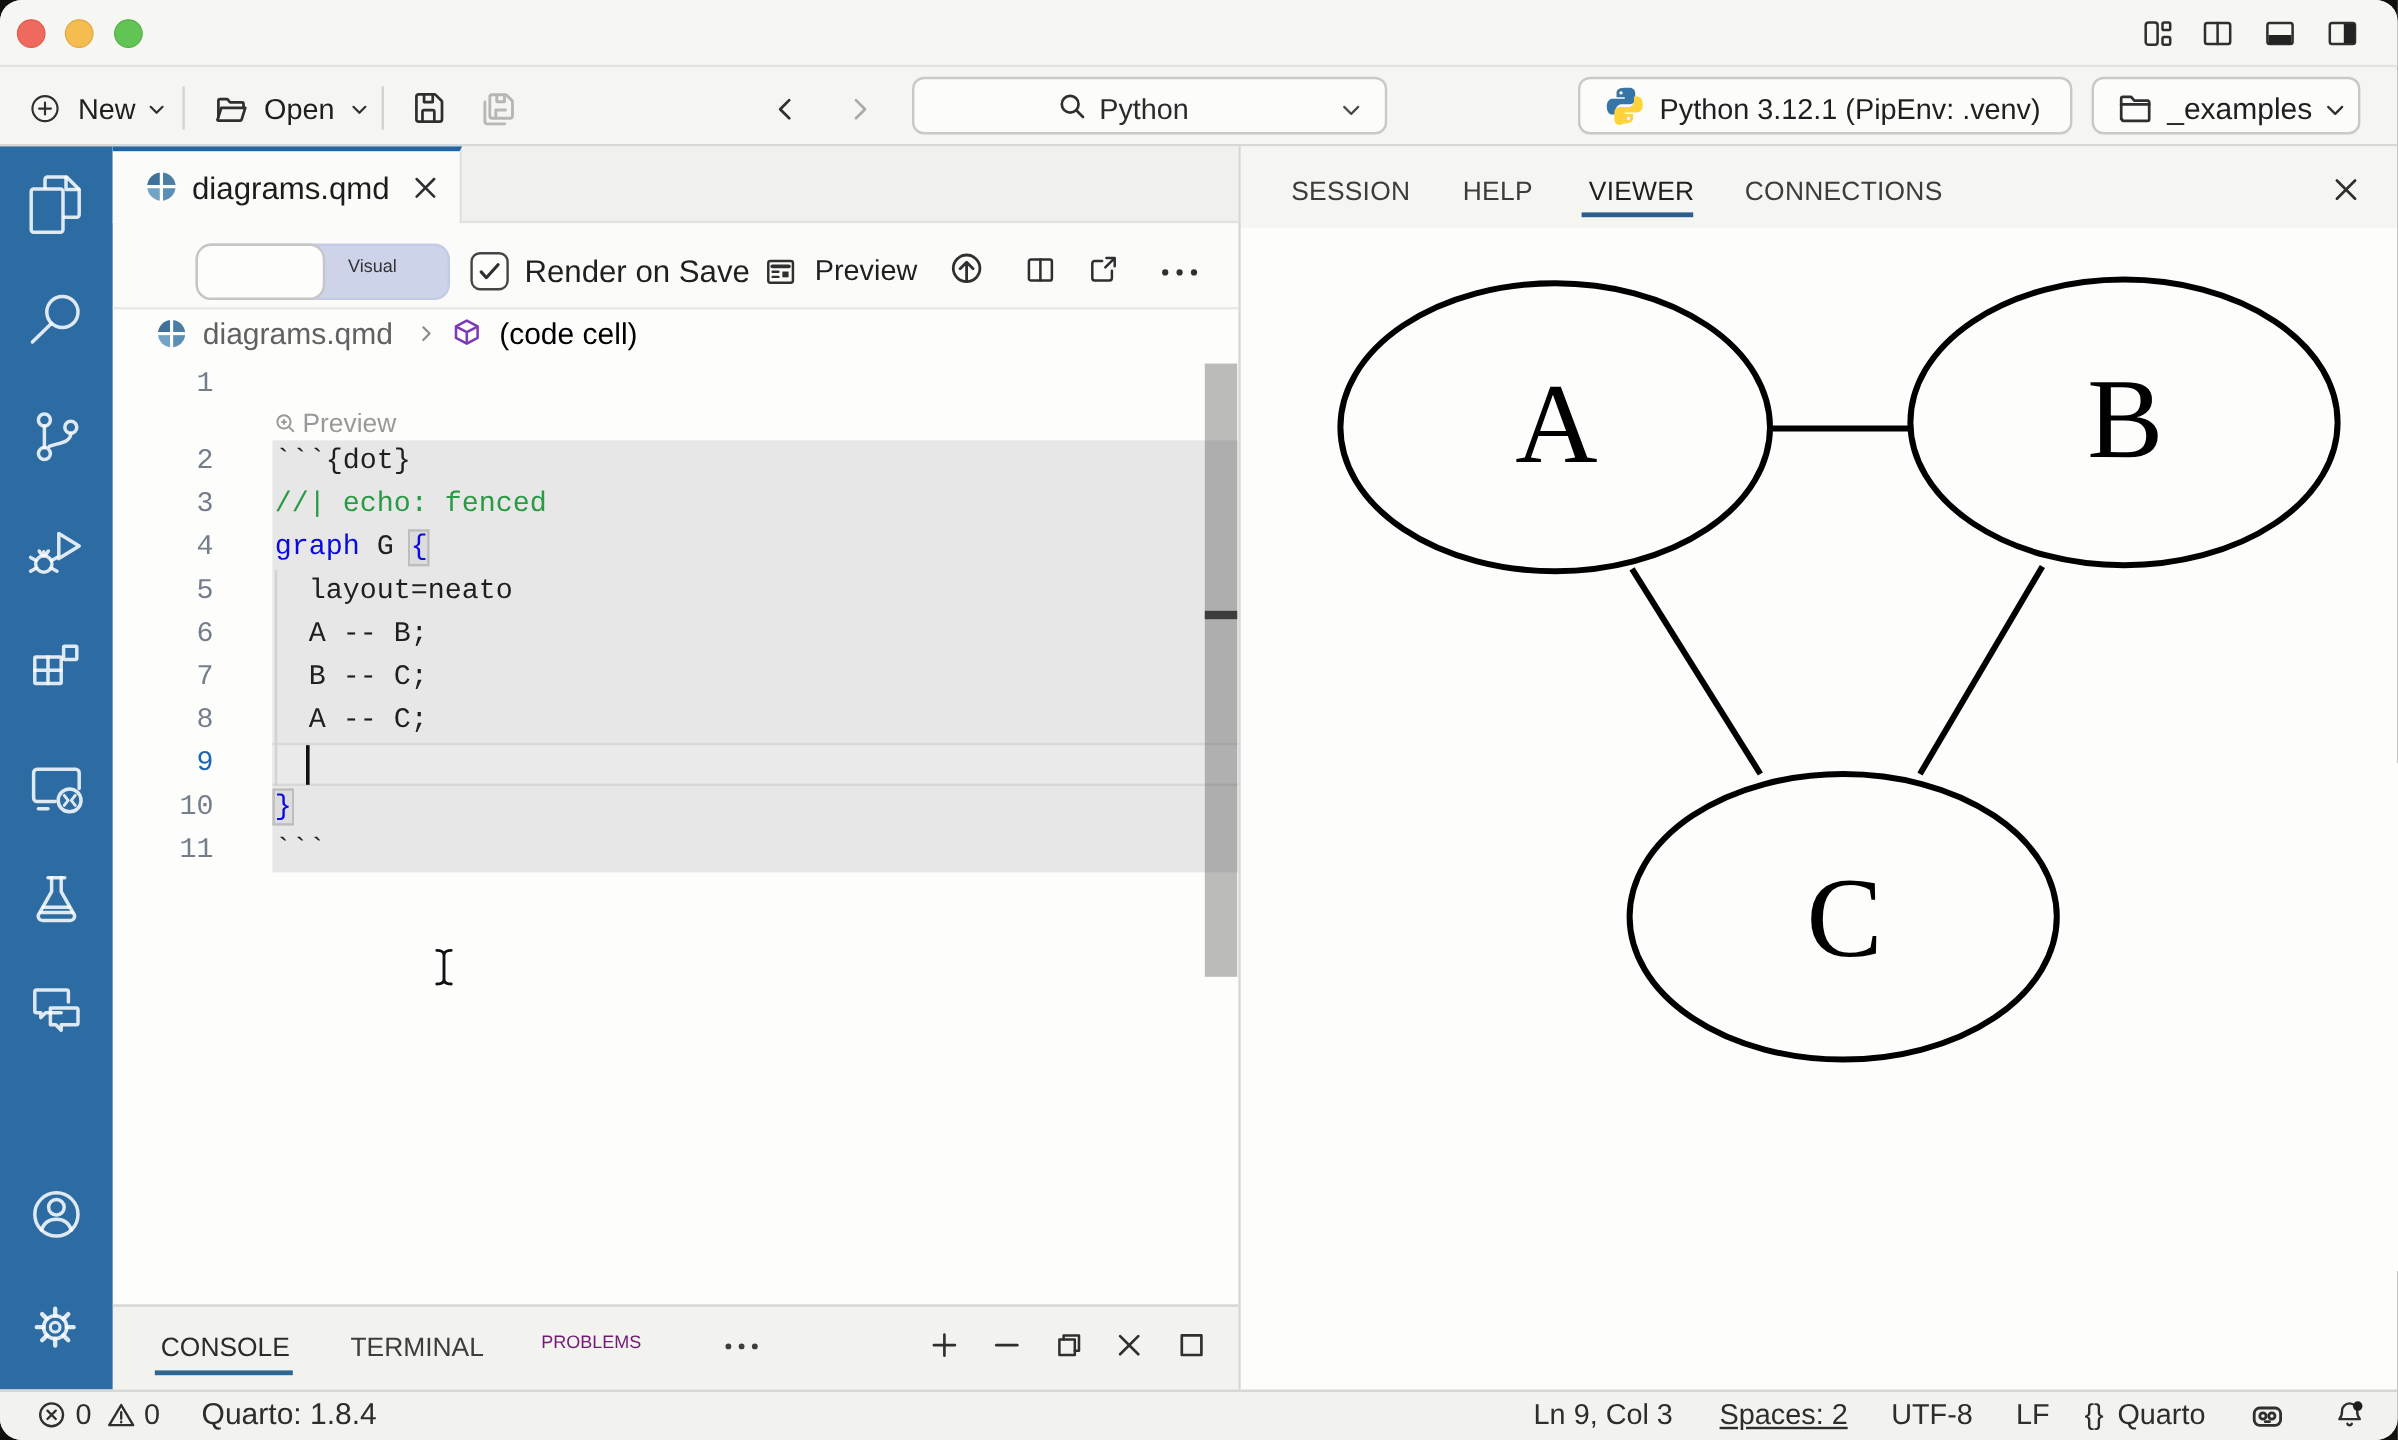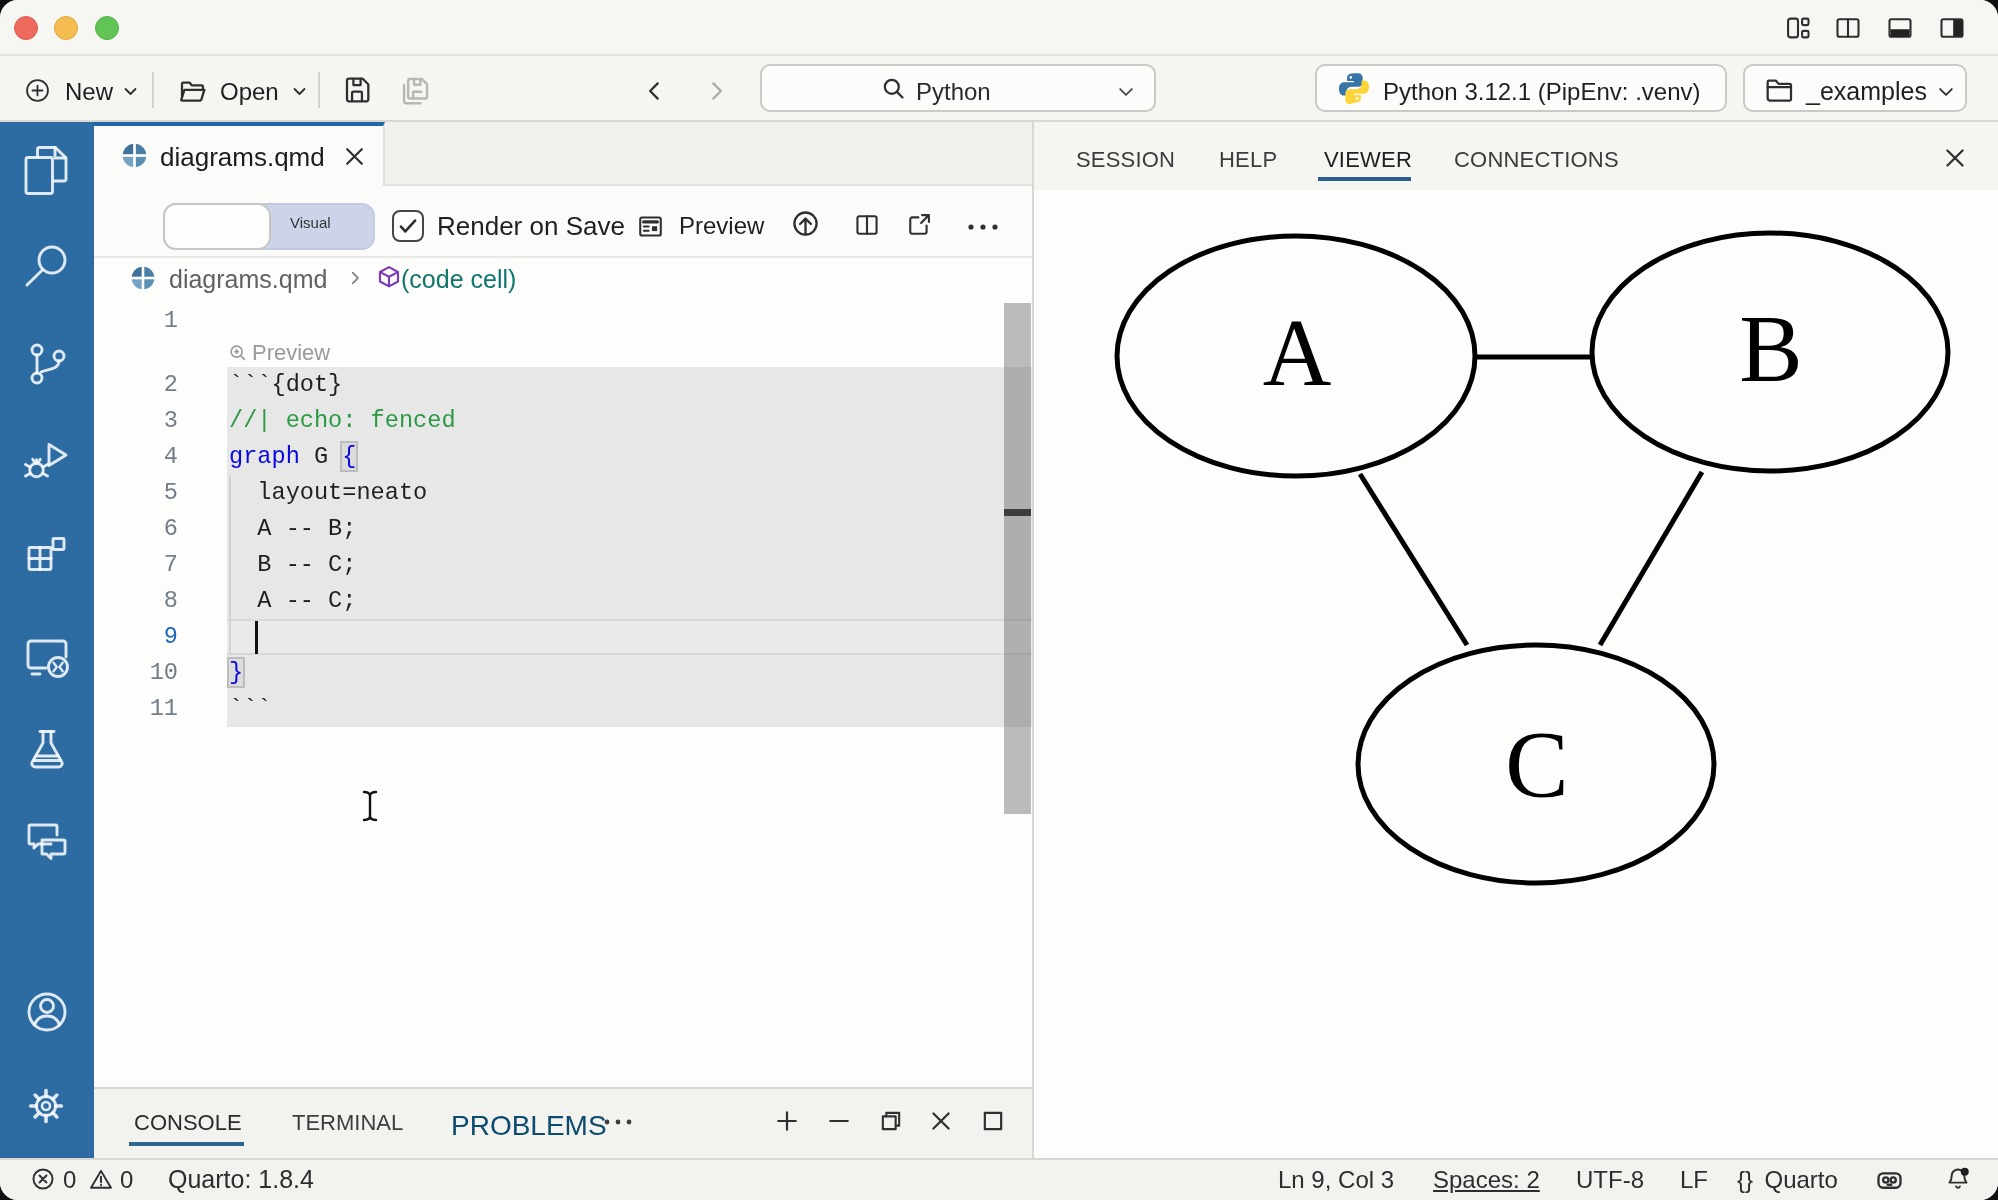--- a/index.html
+++ b/index.html
@@ -295,21 +295,21 @@
       <svg width="18" height="18" viewBox="0 0 24 24" class="ic" style="stroke:#8a8a8a;stroke-width:2.4">
         <path d="M9 5l7 7-7 7"></path>
       </svg>
     </div>
   <div class="abs" style="left:374px;top:263px;">
       <svg width="30" height="30" viewBox="0 0 24 24" style="stroke:#7d3ab8;fill:none;stroke-width:1.7;stroke-linejoin:round">
         <path d="M12 3.3l7.2 3.9v7.6L12 18.7l-7.2-3.9V7.2z"></path>
         <path d="M4.9 7.3L12 11l7.1-3.7M12 11v7.6"></path>
       </svg>
     </div>
-  <div class="abs" style="left:401px;top:265px;font-size:25px;color:#0f766e;">(code cell)</div>
+  <div class="abs" style="left:416px;top:265px;font-size:25px;color:#000000;">(code cell)</div>
 
   <div class="abs" id="codearea" style="left:94px;top:303px;width:938px;height:784px;background:#fdfdfb;"></div>
 
   <div class="abs" style="left:227px;top:367px;width:805px;height:360px;background:#e7e7e7;"></div>
 
   <div class="abs" style="left:227px;top:619px;width:805px;height:36px;background:#eaeaea;border-top:2px solid #d8d8d8;border-bottom:2px solid #d8d8d8;"></div>
 
   <div class="abs" style="left:229px;top:475px;width:2px;height:180px;background:#d2d2d2;"></div>
 
   <div class="abs mono" id="gutter" style="left:94px;top:303px;width:84px;text-align:right;font-size:23.6px;line-height:36px;color:#747d8a;">
@@ -350,21 +350,21 @@
         <g stroke="#111" stroke-width="2.4" fill="none" stroke-linecap="round">
           <path d="M6 4c3 0 6 1 6 4v20c0 3-3 4-6 4M18 4c-3 0-6 1-6 4v20c0 3 3 4 6 4"></path>
         </g>
       </svg>
     </div>
 
   <div class="abs" style="left:94px;top:1087px;width:938px;height:71px;background:#f2f2ef;border-top:2px solid #d6d6d3;"></div>
   <div class="abs" style="left:134px;top:1110px;font-size:22px;color:#2b2b2b;">CONSOLE</div>
   <div class="abs" style="left:129px;top:1142px;width:115px;height:4px;background:#2e6592;"></div>
   <div class="abs" style="left:292px;top:1110px;font-size:22px;color:#3d3d3d;">TERMINAL</div>
-  <div class="abs" style="left:451px;top:1110px;font-size:28px;color:#0c4a6e;">PROBLEMS</div>
+  <div class="abs" style="left:451px;top:1110px;font-size:15px;color:#701a75;">PROBLEMS</div>
   <div class="abs" style="left:603px;top:1118px;">
       <svg width="30" height="8" viewBox="0 0 30 8">
         <circle cx="4" cy="4" r="2.4" fill="#3d3d3d"></circle>
         <circle cx="15" cy="4" r="2.4" fill="#3d3d3d"></circle>
         <circle cx="26" cy="4" r="2.4" fill="#3d3d3d"></circle>
       </svg>
     </div>
   <div class="abs" style="left:773px;top:1107px;">
       <svg width="28" height="28" viewBox="0 0 24 24" class="ic" style="stroke-width:1.9">
         <path d="M12 4.5v15M4.5 12h15"></path>

